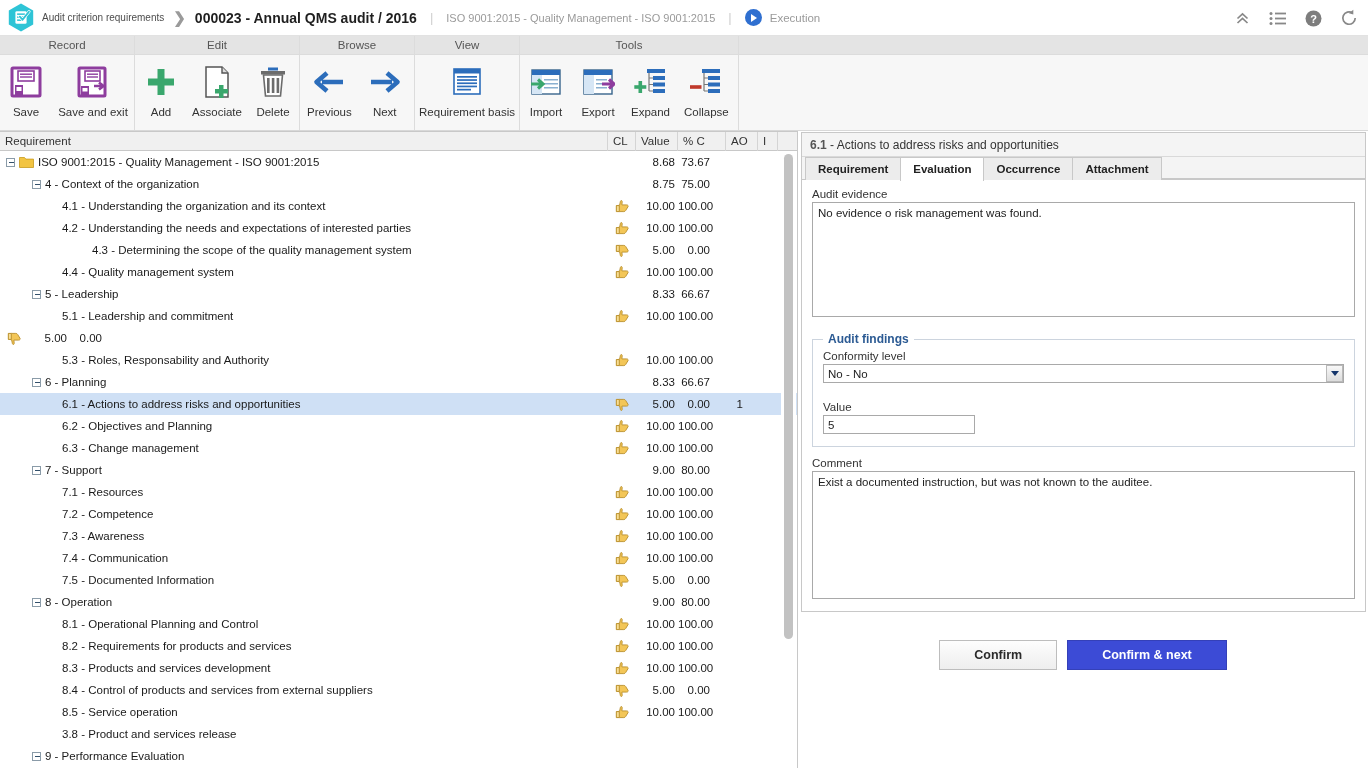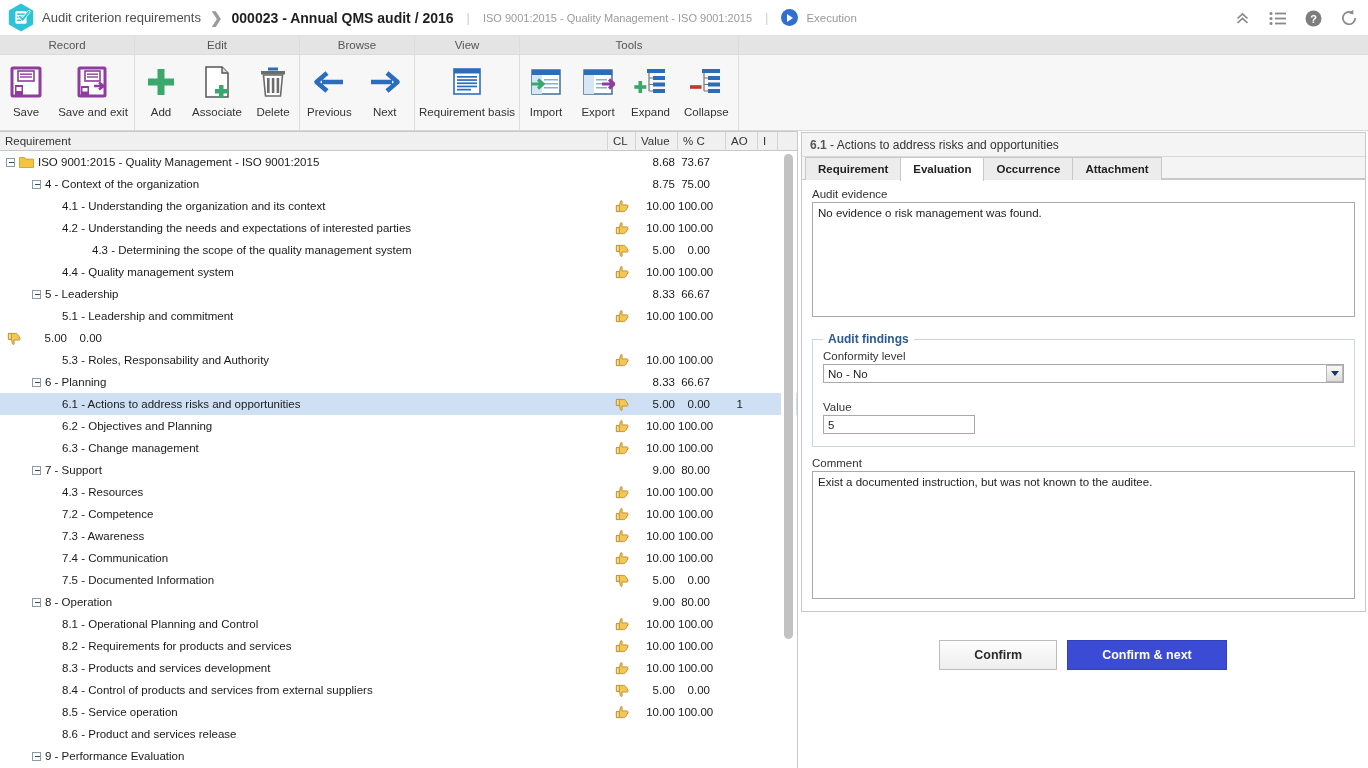--- a/index.html
+++ b/index.html
@@ -22,21 +22,21 @@
     padding: 0 10px 0 8px;
     position: relative;
   }
   #logo-hex {
     width: 26px; height: 29px; flex: 0 0 26px;
     position: relative;
     margin-right: 8px;
   }
   #logo-hex svg { display: block; }
   .bc-module {
-    font-size: 13px; color: #4d4d4d; white-space: nowrap;
+    font-size: 10px; color: #4d4d4d; white-space: nowrap;
   }
   .bc-sep {
     color: #9a9a9a; font-size: 15px; margin: 0 9px; font-weight: bold;
   }
   .bc-record {
     font-size: 14px; font-weight: bold; color: #1f1f1f; white-space: nowrap;
   }
   .pipe { color: #cfcfcf; margin: 0 13px; font-size: 13px; }
   .bc-context {
     font-size: 11px; color: #9a9a9a; white-space: nowrap;
@@ -733,21 +733,21 @@
             <span class="rlabel">7 - Support</span>
           </div>
           <div class="c-cl" style="width: 28px; display: flex; align-items: center; justify-content: center;"></div>
           <div class="c-val" style="width: 42px; padding-right: 3px;">9.00</div>
           <div class="c-pc" style="width: 48px; padding-right: 16px;">80.00</div>
           <div class="c-ao" style="width: 32px; padding-right: 15px;"></div>
           <div class="c-i" style="width: 20px; padding-right: 6px;"></div>
         </div>
         <div class="trow">
           <div class="c-req" style="width: 608px; padding-left: 58px;">
-            <span class="rlabel">4.3 - Resources</span>
+            <span class="rlabel">7.1 - Resources</span>
           </div>
           <div class="c-cl" style="width: 28px; display: flex; align-items: center; justify-content: center;">
             <svg class="thumb" width="15" height="15" viewBox="0 0 15 15">
               <path d="M1.5 6.8 L4.6 6.2 L5.4 2.4 C5.7 1.2 7.2 1.3 7.2 2.6 L6.9 5.9 L11.6 5.9 C13.0 5.9 13.6 7.0 12.9 7.9 L10.6 11.6 C10.2 12.3 9.6 12.6 8.8 12.6 L4.4 12.6 L1.5 12.2 Z" fill="#f3c657" stroke="#b98f2b" stroke-width="0.9" stroke-linejoin="round"></path>
               <path d="M1.3 6.6 h3.0 v6.0 h-3.0 z" fill="#f8dd93" stroke="#b98f2b" stroke-width="0.9"></path>
             </svg>
           </div>
           <div class="c-val" style="width: 42px; padding-right: 3px;">10.00</div>
           <div class="c-pc" style="width: 48px; padding-right: 16px;">100.00</div>
           <div class="c-ao" style="width: 32px; padding-right: 15px;"></div>
@@ -894,21 +894,21 @@
               <path d="M1.3 6.6 h3.0 v6.0 h-3.0 z" fill="#f8dd93" stroke="#b98f2b" stroke-width="0.9"></path>
             </svg>
           </div>
           <div class="c-val" style="width: 42px; padding-right: 3px;">10.00</div>
           <div class="c-pc" style="width: 48px; padding-right: 16px;">100.00</div>
           <div class="c-ao" style="width: 32px; padding-right: 15px;"></div>
           <div class="c-i" style="width: 20px; padding-right: 6px;"></div>
         </div>
         <div class="trow">
           <div class="c-req" style="width: 608px; padding-left: 58px;">
-            <span class="rlabel">8.6 - Product and services release</span>
+            <span class="rlabel">3.8 - Product and services release</span>
           </div>
           <div class="c-cl" style="width: 28px; display: flex; align-items: center; justify-content: center;"></div>
           <div class="c-val" style="width: 42px; padding-right: 3px;"></div>
           <div class="c-pc" style="width: 48px; padding-right: 16px;"></div>
           <div class="c-ao" style="width: 32px; padding-right: 15px;"></div>
           <div class="c-i" style="width: 20px; padding-right: 6px;"></div>
         </div>
         <div class="trow">
           <div class="c-req" style="width: 608px; padding-left: 32px;">
             <span class="expander"></span>

